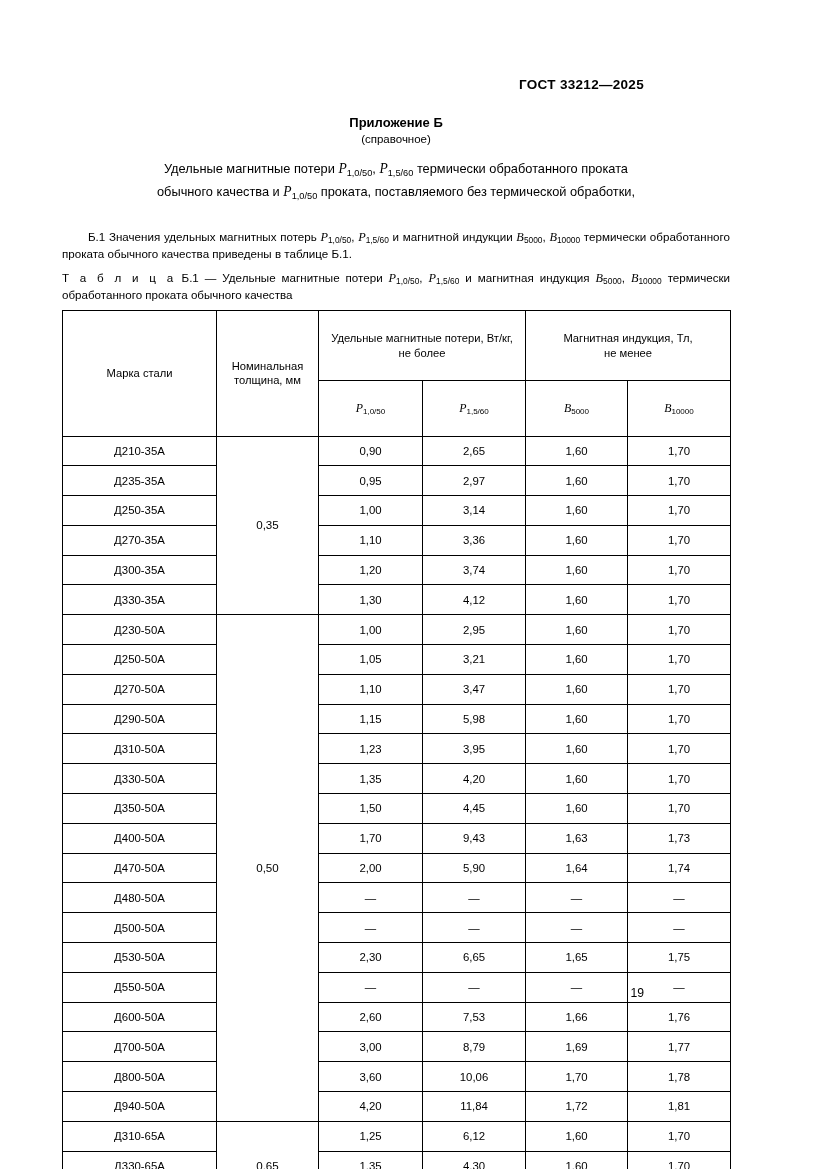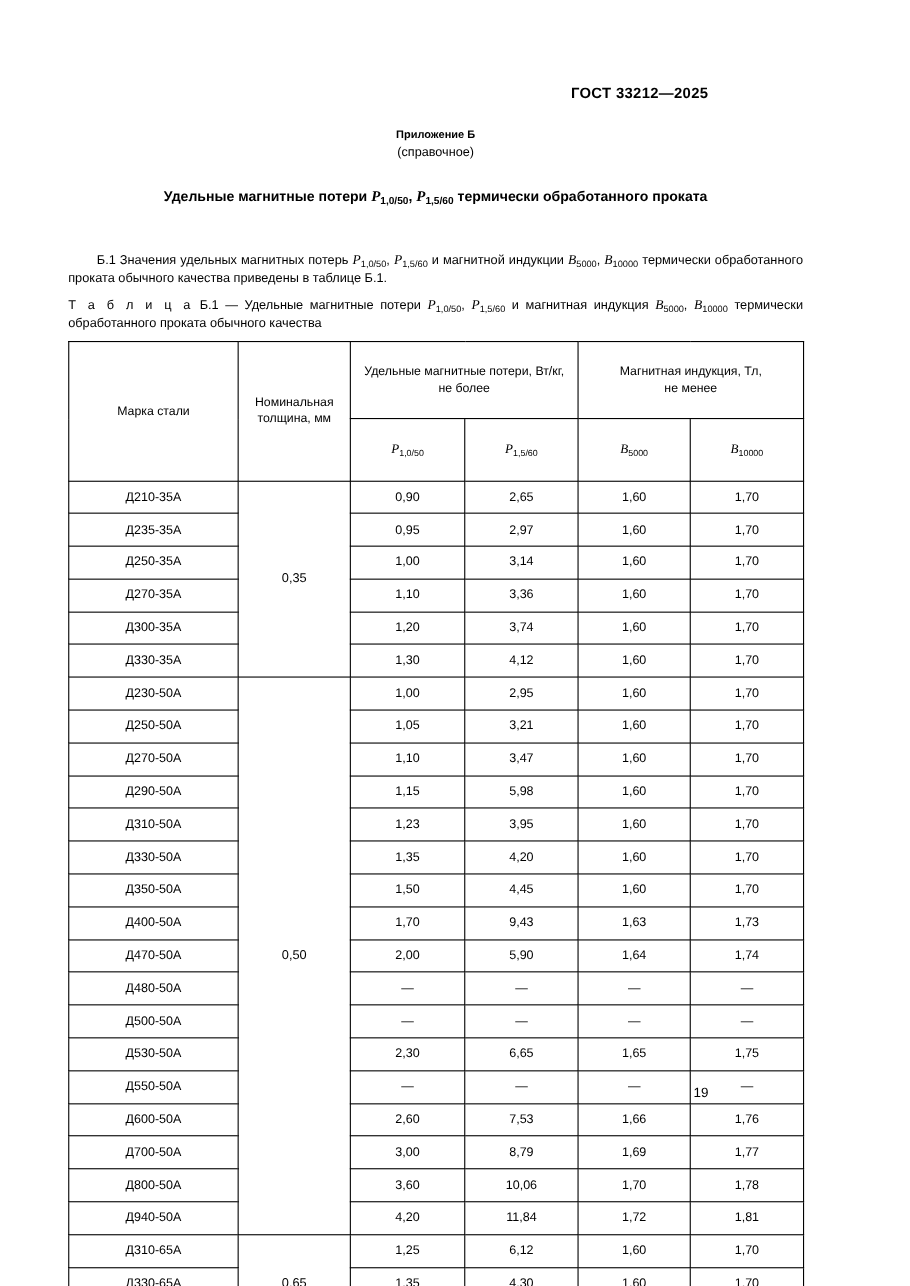--- a/index.html
+++ b/index.html
@@ -37,32 +37,32 @@
 
   
   .annex-block {
     position: absolute;
     top: 114px;
     left: 62px;
     width: 668px;
     text-align: center;
   }
   .annex-name {
-    font-size: 10px;
+    font-size: 13px;
     font-weight: bold;
     line-height: 17px;
   }
   .annex-kind {
     font-size: 11.5px;
     line-height: 17px;
   }
   .annex-heading {
-    margin-top: 20px;
+    margin-top: 10px;
     font-size: 12.8px;
-    font-weight: bold;
+    font-weight: normal;
     line-height: 22.5px;
   }
   .annex-heading .ln {
     display: block;
     white-space: nowrap;
   }
 
   
   .para {
     position: absolute;
@@ -133,20 +133,21 @@
 
 <div class="page">
 
   <div class="doc-header">ГОСТ 33212—2025</div>
 
   <div class="annex-block">
     <div class="annex-name">Приложение Б</div>
     <div class="annex-kind">(справочное)</div>
     <div class="annex-heading">
       <span class="ln"><span>Удельные магнитные потери </span><i class="v"><span>P</span><sub>1,0/50</sub></i><span>, </span><i class="v"><span>P</span><sub>1,5/60</sub></i><span> термически обработанного проката</span></span>
+      <span class="ln"><span>обычного качества и </span><i class="v"><span>P</span><sub>1,0/50</sub></i><span> проката, поставляемого без термической обработки,</span></span>
     </div>
   </div>
 
   <div class="para p-b1"><span class="indent"></span><span>Б.1 Значения удельных магнитных потерь </span><i class="v"><span>P</span><sub>1,0/50</sub></i><span>, </span><i class="v"><span>P</span><sub>1,5/60</sub></i><span> и магнитной индукции </span><i class="v"><span>B</span><sub>5000</sub></i><span>, </span><i class="v"><span>B</span><sub>10000</sub></i><span> термически обработанного проката обычного качества приведены в таблице Б.1.</span></div>
 
   <div class="para p-tabcap"><span class="sp-title">Т а б л и ц а</span><span>  Б.1 — Удельные магнитные потери </span><i class="v"><span>P</span><sub>1,0/50</sub></i><span>, </span><i class="v"><span>P</span><sub>1,5/60</sub></i><span> и магнитная индукция </span><i class="v"><span>B</span><sub>5000</sub></i><span>, </span><i class="v"><span>B</span><sub>10000</sub></i><span> термически обработанного проката обычного качества</span></div>
 
   <div class="tbl-wrap">
     <table class="gost">
       <colgroup>

